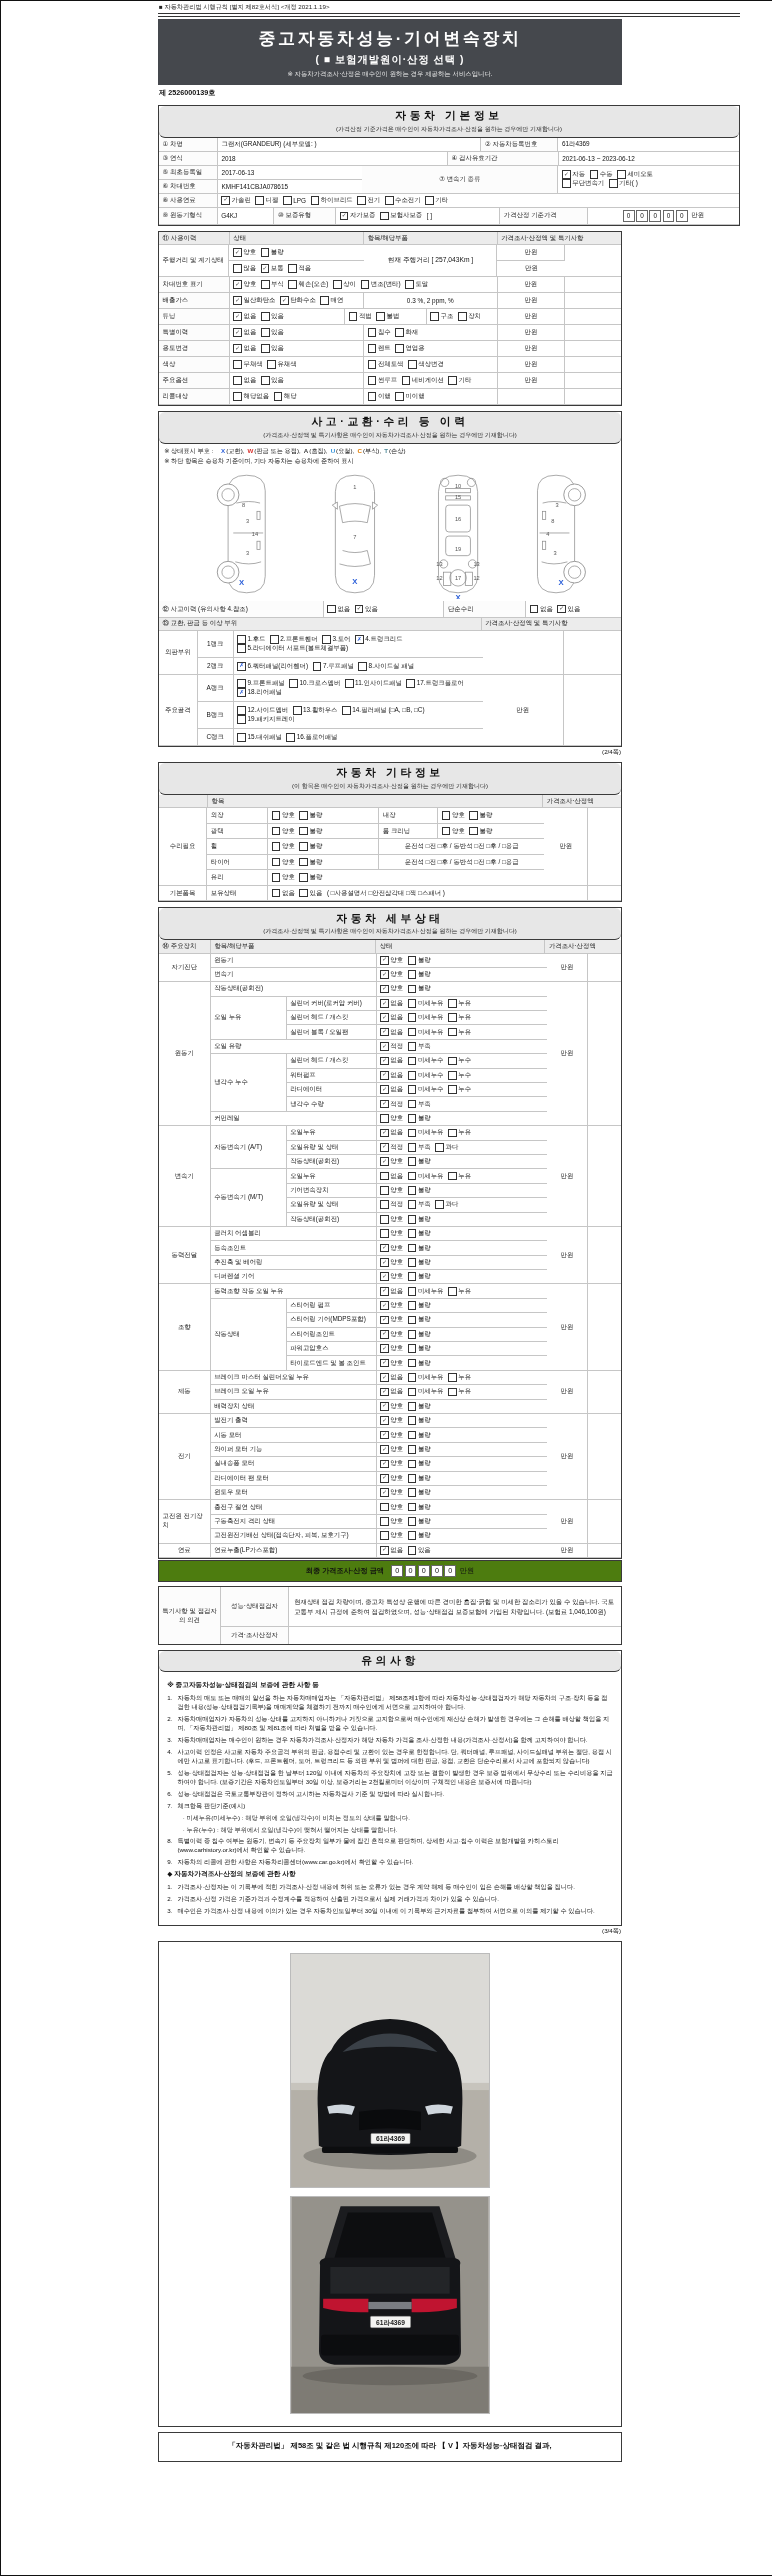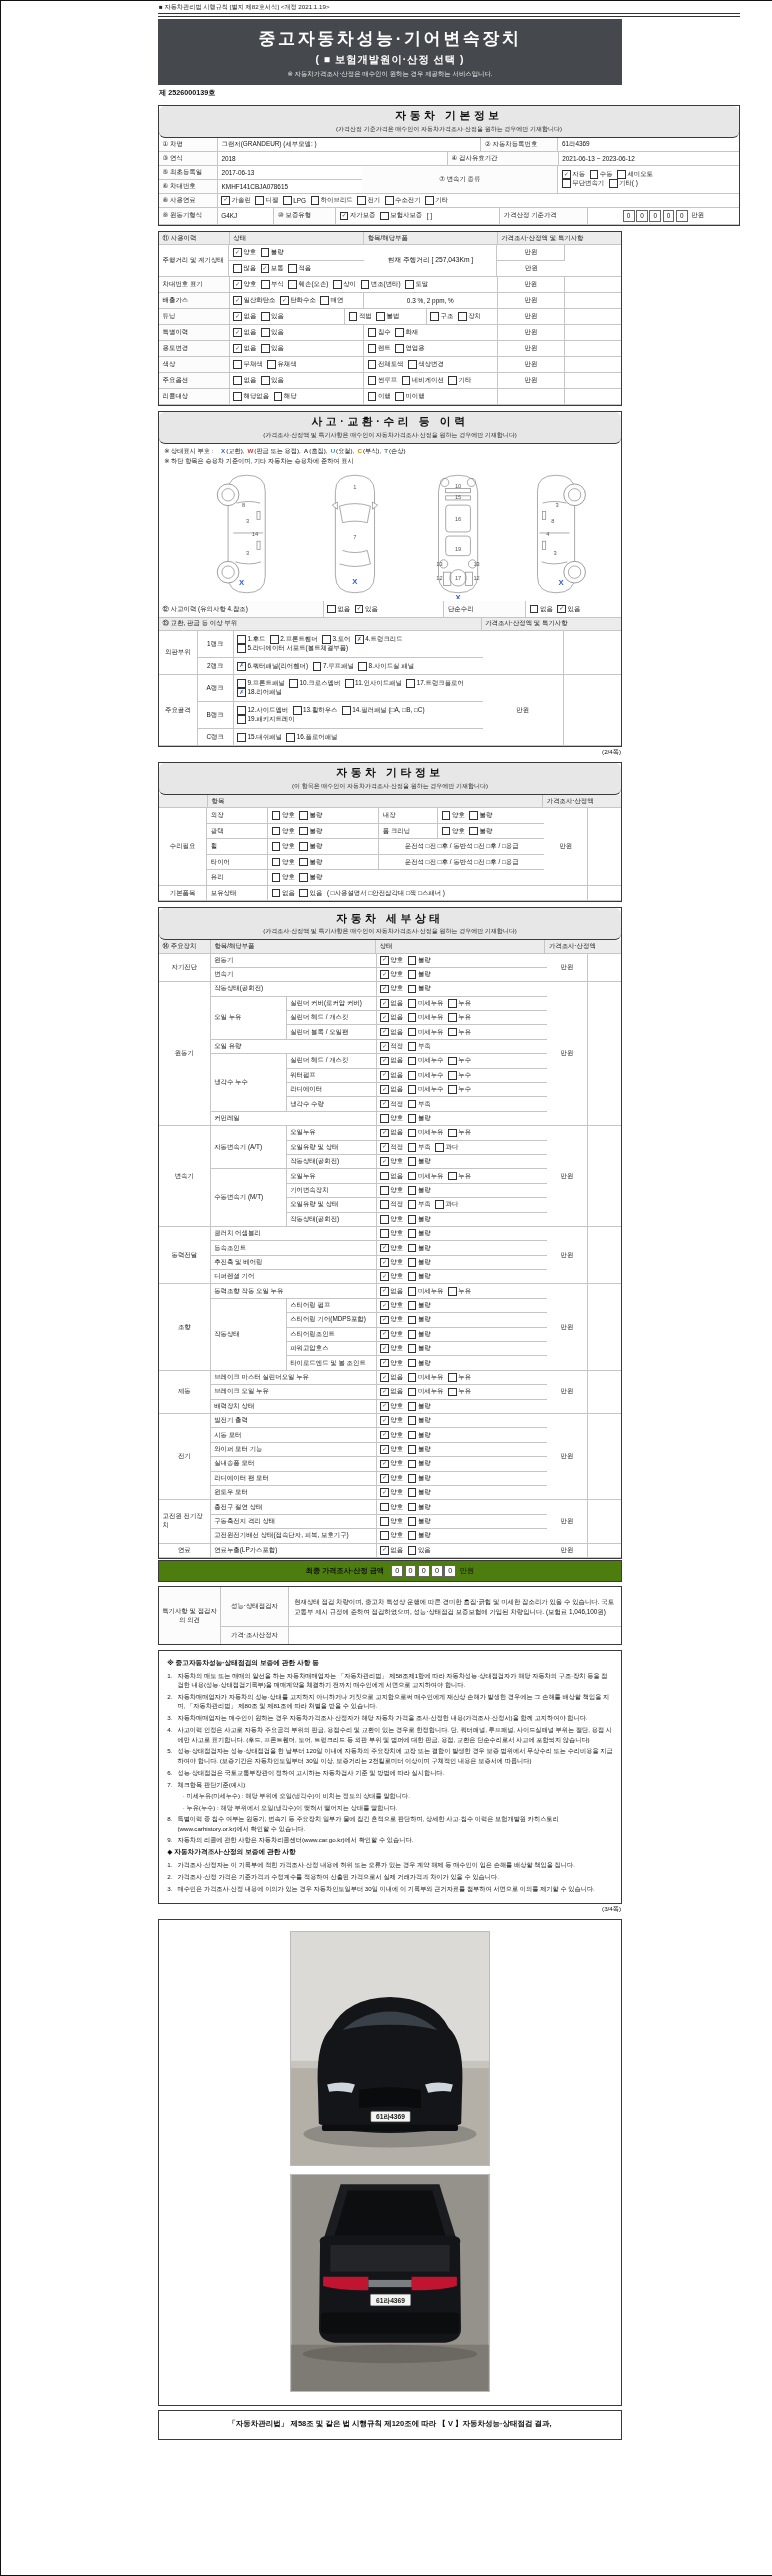--- a/index.html
+++ b/index.html
@@ -1909,20 +1909,23 @@
             <div class="sp-txt">현재상태 점검 차량이며, 중고차 특성상 운행에 따른 경미한 흠집·긁힘 및 미세한 잡소리가 있을 수 있습니다. 국토교통부 제시 규정에 준하여 점검하였으며, 성능·상태점검 보증보험에 가입된 차량입니다. (보험료 1,046,100원)</div>
           </div>
           <div class="sp-row" style="min-height: 16.5px;">
             <div class="sp-who">가격·조사산정자</div>
             <div class="sp-txt"></div>
           </div>
         </div>
     </div>
 
     <div class="sec">
+      <div class="sec-head">
+        <div class="sec-title">유의사항</div>
+      </div>
       <div class="notice-body">
         <div class="notice-h">※ 중고자동차성능·상태점검의 보증에 관한 사항 등</div>
         <div id="notice-items">
             <div class="n-item">
               <span class="no">1.</span>
               <span class="tx">자동차의 매도 또는 매매의 알선을 하는 자동차매매업자는 「자동차관리법」 제58조제1항에 따라 자동차성능·상태점검자가 해당 자동차의 구조·장치 등을 점검한 내용(성능·상태점검기록부)을 매매계약을 체결하기 전까지 매수인에게 서면으로 고지하여야 합니다.</span>
             </div>
             <div class="n-item">
               <span class="no">2.</span>
               <span class="tx">자동차매매업자가 자동차의 성능·상태를 고지하지 아니하거나 거짓으로 고지함으로써 매수인에게 재산상 손해가 발생한 경우에는 그 손해를 배상할 책임을 지며, 「자동차관리법」 제80조 및 제81조에 따라 처벌을 받을 수 있습니다.</span>

